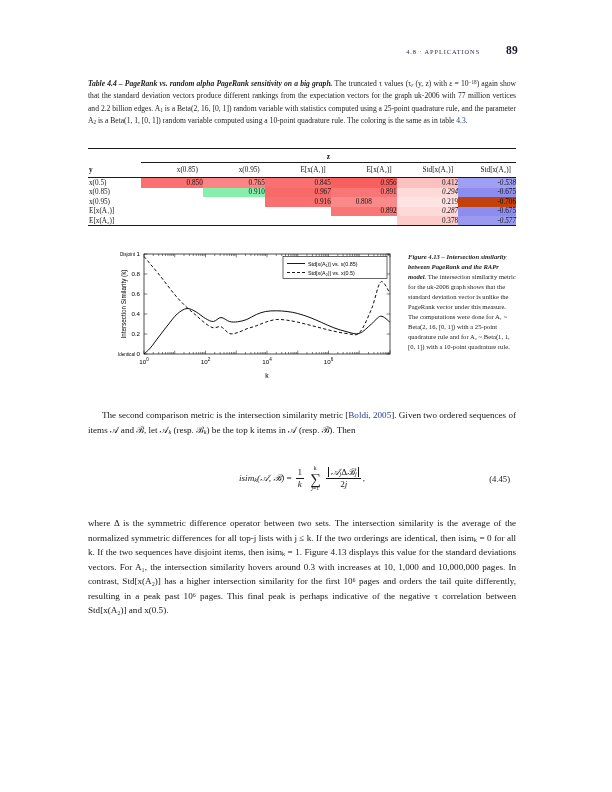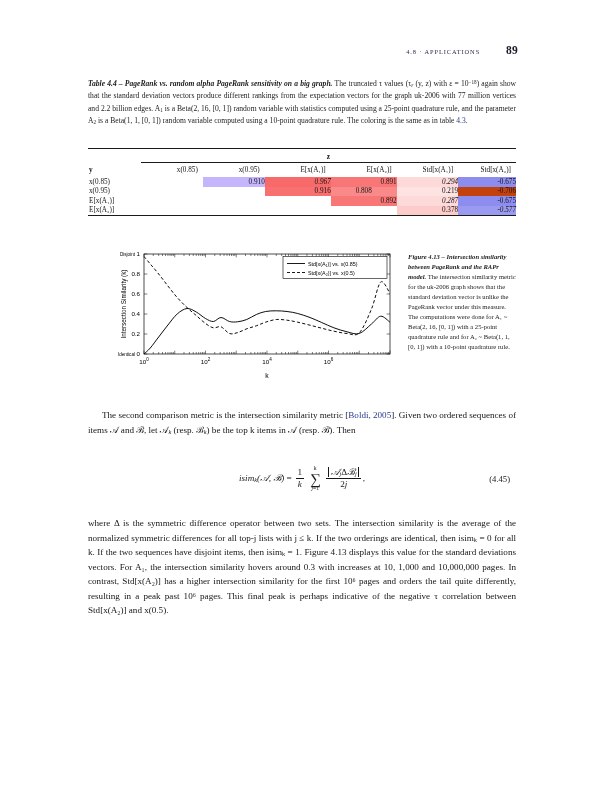--- a/index.html
+++ b/index.html
@@ -233,24 +233,33 @@
           <th class="ycol">y</th>
           <th style="width:62px">x(0.85)</th>
           <th style="width:62px">x(0.95)</th>
           <th style="width:66px">E[x(A₁)]</th>
           <th style="width:66px">E[x(A₂)]</th>
           <th style="width:60px">Std[x(A₁)]</th>
           <th style="width:56px">Std[x(A₂)]</th>
         </tr>
       </thead>
       <tbody>
+        <tr class="rule-mid">
+          <td class="rowlab">x(0.5)</td>
+          <td style="background: rgb(248, 112, 111);">0.850</td>
+          <td style="background: rgb(250, 133, 132);">0.765</td>
+          <td style="background: rgb(248, 112, 111);">0.845</td>
+          <td class="ital" style="background: rgb(248, 95, 95);">0.956</td>
+          <td style="background: rgb(251, 192, 192);">0.412</td>
+          <td class="ital" style="background: rgb(160, 160, 242);">-0.538</td>
+        </tr>
         <tr>
           <td class="rowlab">x(0.85)</td>
           <td></td>
-          <td style="background: #c4b5fd;">0.910</td>
+          <td style="background: #86efac;">0.910</td>
           <td class="ital" style="background: rgb(248, 106, 106); font-family: Liberation Serif, serif;">0.967</td>
           <td style="background: rgb(248, 118, 117);">0.891</td>
           <td class="ital" style="background: rgb(253, 217, 217);">0.294</td>
           <td style="background: rgb(141, 141, 240);">-0.675</td>
         </tr>
         <tr>
           <td class="rowlab">x(0.95)</td>
           <td></td>
           <td></td>
           <td style="background: rgb(248, 112, 111);">0.916</td>

